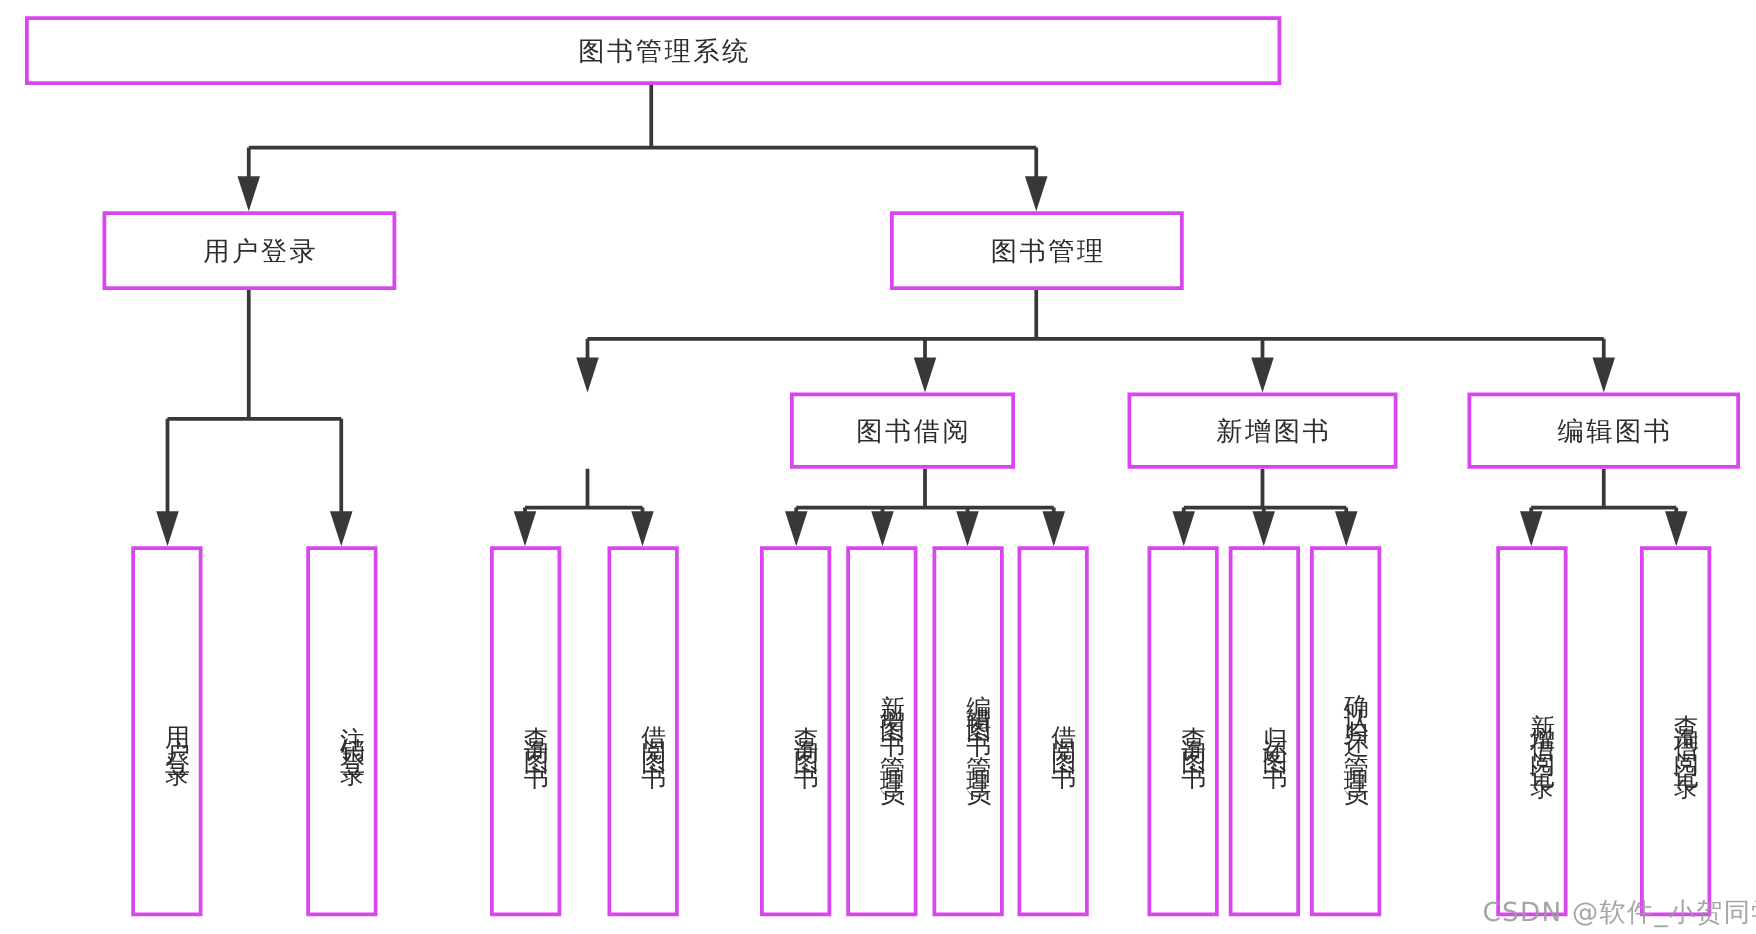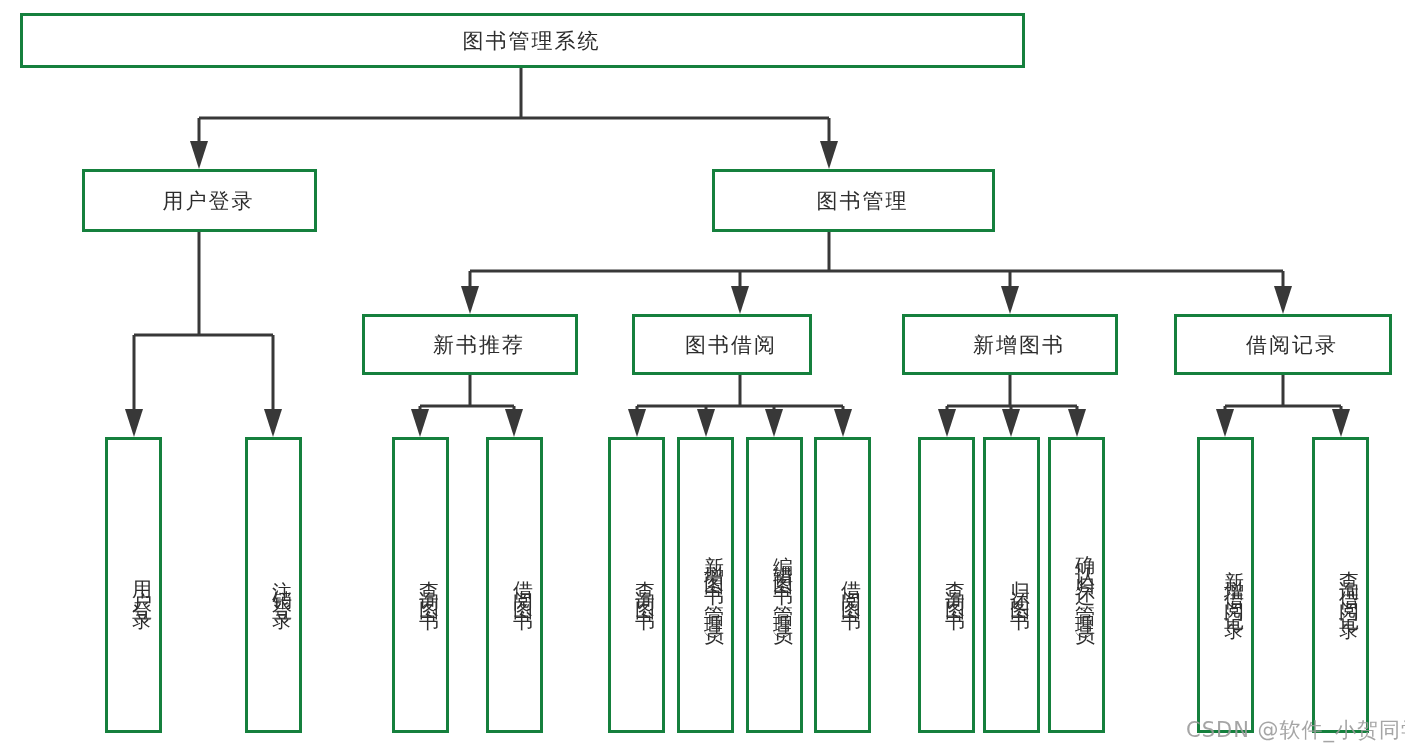--- a/index.html
+++ b/index.html
@@ -8,21 +8,21 @@
     width:1405px;height:747px;
     background:#ffffff;
     font-family:"DejaVu Sans","Liberation Sans",sans-serif;
     color:#2d2d2d;
     overflow:hidden;
   }
   .connectors{position:absolute;left:0;top:0;z-index:1;}
   .box{
     position:absolute;
     box-sizing:border-box;
-    border:3px solid #15803d;
+    border:3px solid #d946ef;
     background:#ffffff;
     display:flex;
     align-items:center;
     justify-content:center;
     z-index:2;
     padding-left:18px;
   }
   .box.h{font-size:21px;letter-spacing:2px;white-space:nowrap;}
   .box.v{width:57px;height:296px;top:437px;}
   .box.v .vtxt{
@@ -106,35 +106,32 @@
     </g>
   </svg>
 
   <div class="box h" style="left:20px;top:13px;width:1005px;height:55px">
     <span>图书管理系统</span>
   </div>
 
   <div class="box h" style="left:82px;top:169px;width:235px;height:63px">
     <span>用户登录</span>
   </div>
-  <div class="box h" style="left:712px;top:169px;width:283px;height:63px">
+  <div class="box h" style="left:712px;top:169px;width:235px;height:63px">
     <span>图书管理</span>
   </div>
 
-  <div class="box h" style="left:362px;top:314px;width:216px;height:61px">
-    <span>新书推荐</span>
-  </div>
   <div class="box h" style="left:632px;top:314px;width:180px;height:61px">
     <span>图书借阅</span>
   </div>
   <div class="box h" style="left:902px;top:314px;width:216px;height:61px">
     <span>新增图书</span>
   </div>
   <div class="box h" style="left:1174px;top:314px;width:218px;height:61px">
-    <span>借阅记录</span>
+    <span>编辑图书</span>
   </div>
 
   <div class="box v" style="left:105px">
     <span class="vtxt">用户登录</span>
   </div>
   <div class="box v" style="left:245px">
     <span class="vtxt">注销登录</span>
   </div>
   <div class="box v" style="left:392px">
     <span class="vtxt">查询图书</span>

